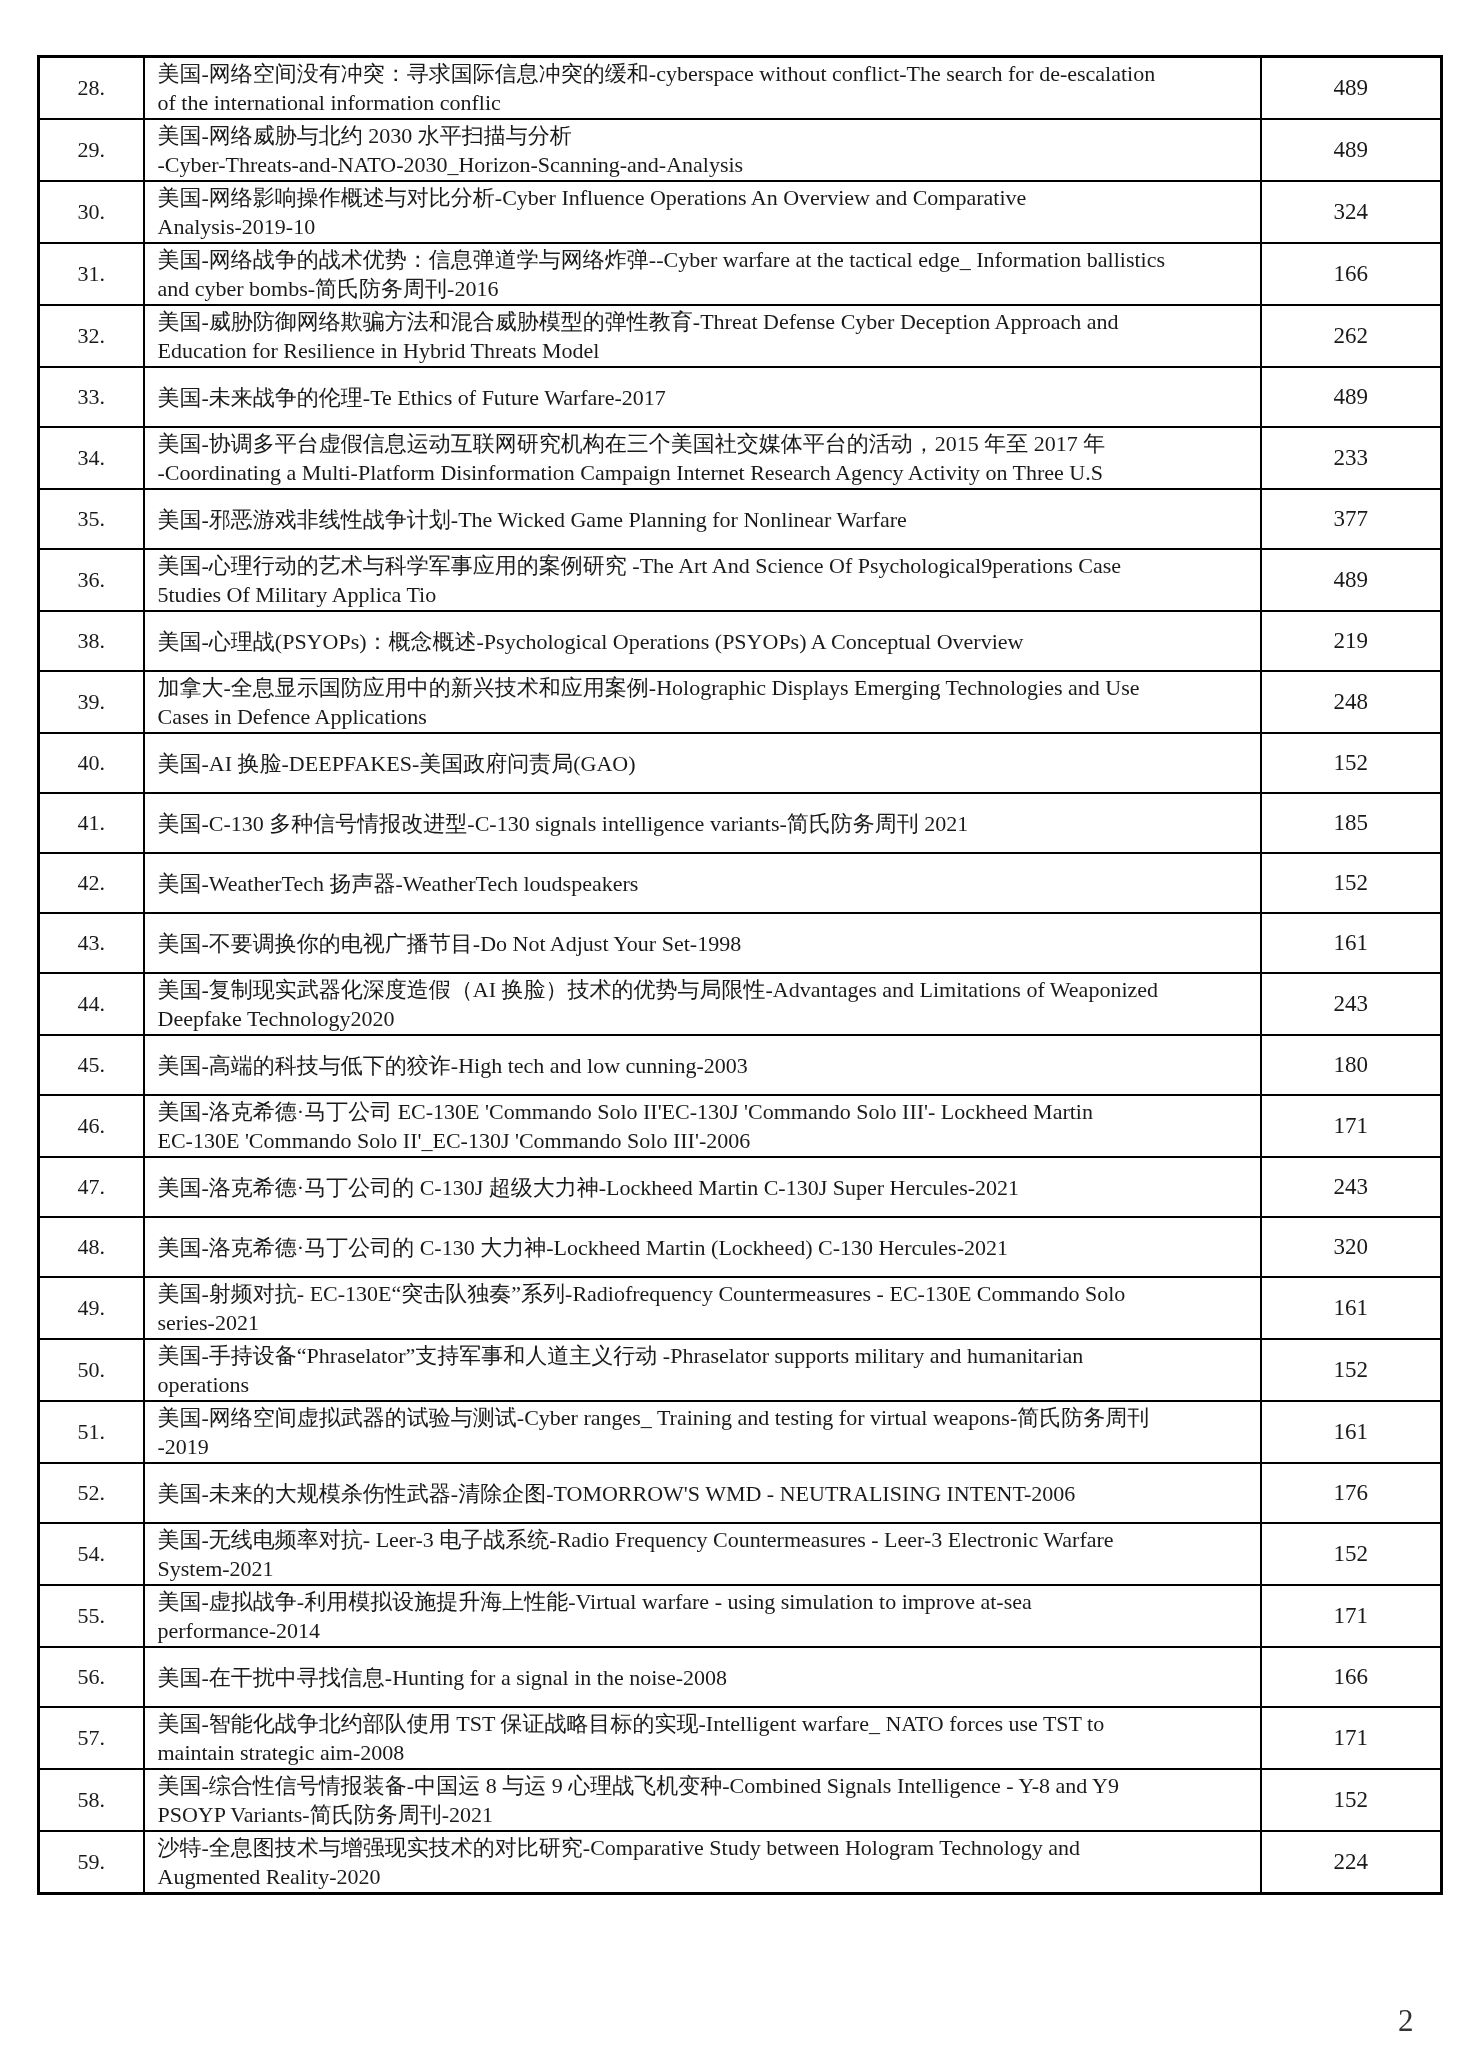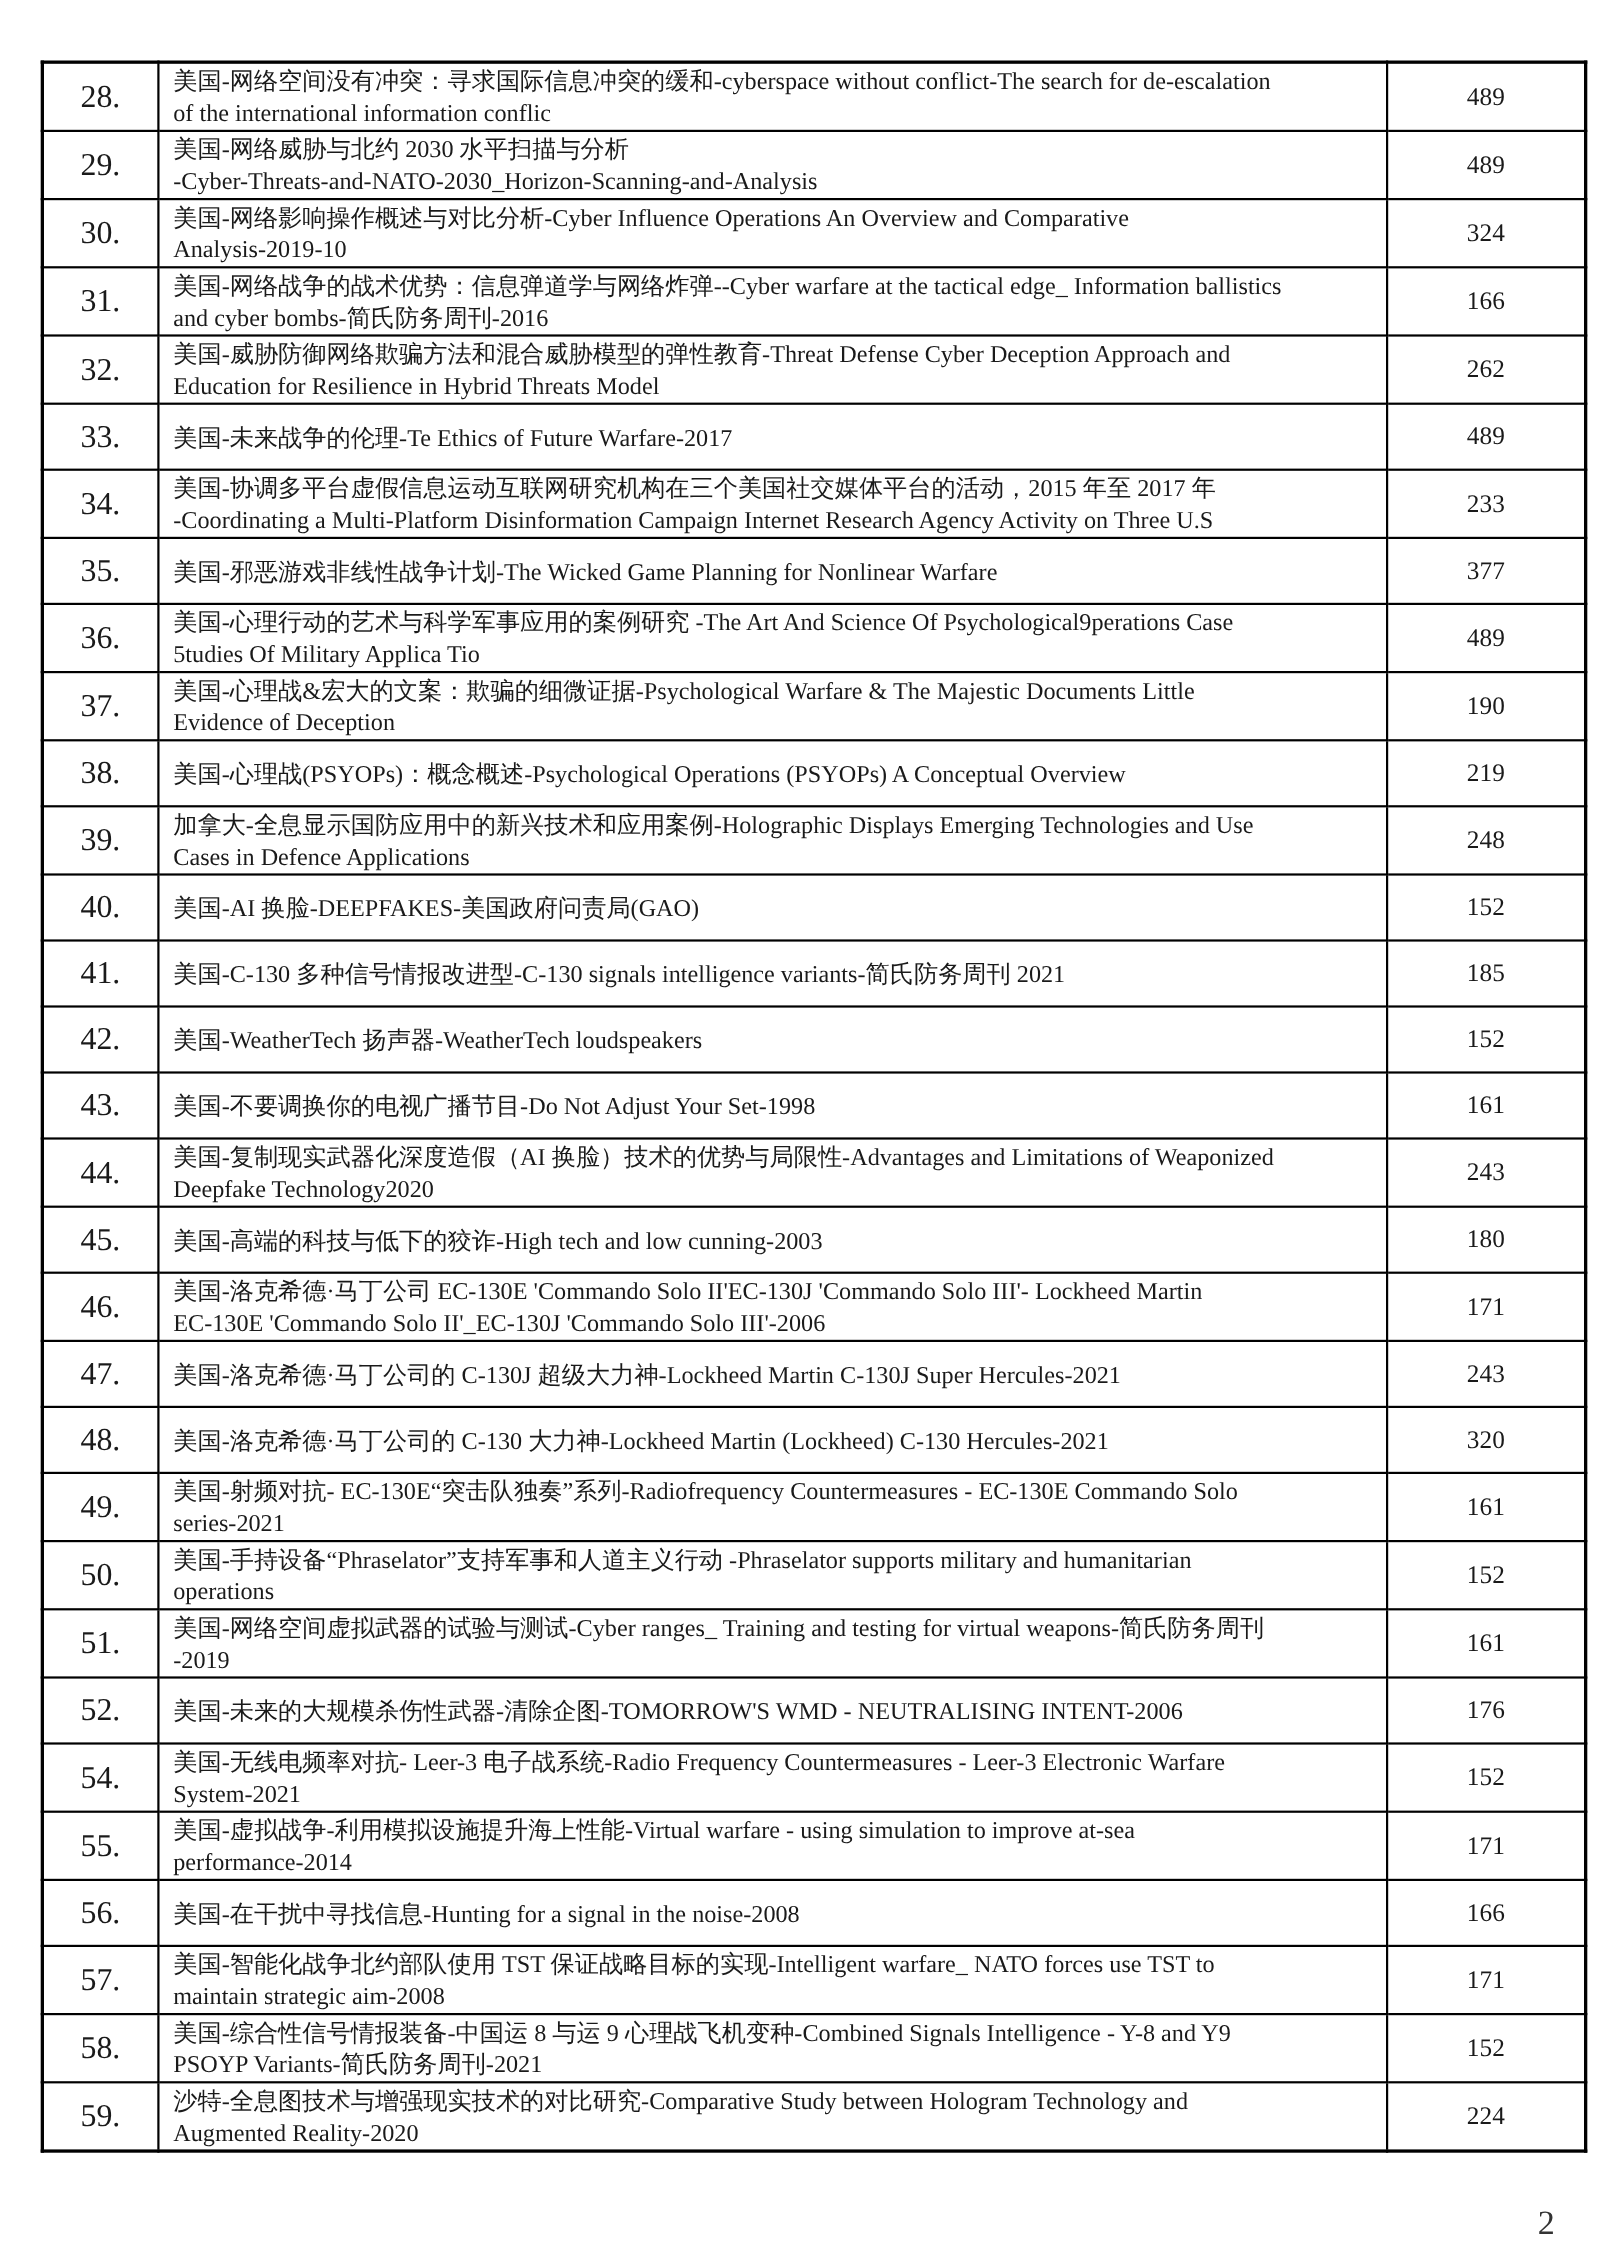--- a/index.html
+++ b/index.html
@@ -34,21 +34,21 @@
   table.doc-table td {
     border: 2px solid #000;
     vertical-align: middle;
     overflow: hidden;
   }
   tr.row-1line { height: 60px; }
   tr.row-2line { height: 60px; }
   td.col-index {
     width: 101px;
     text-align: center;
-    font-size: 29px;
+    font-size: 22px;
     color: #1a1a1a;
   }
   td.col-title {
     width: 1113px;
     padding: 1px 19px 1px 13px;
     font-size: 22px;
     line-height: 29px;
     white-space: pre-line;
     color: #1a1a1a;
   }
@@ -123,26 +123,20 @@
     <td class="col-index">35.</td>
     <td class="col-title">美国-邪恶游戏非线性战争计划-The Wicked Game Planning for Nonlinear Warfare</td>
     <td class="col-pages">377</td>
   </tr>
         <tr class="row-2line">
     <td class="col-index">36.</td>
     <td class="col-title">美国-心理行动的艺术与科学军事应用的案例研究 -The Art And Science Of Psychological9perations Case
 5tudies Of  Military  Applica Tio</td>
     <td class="col-pages">489</td>
   </tr>
-        <tr class="row-2line">
-    <td class="col-index">37.</td>
-    <td class="col-title">美国-心理战&amp;宏大的文案：欺骗的细微证据-Psychological Warfare &amp; The Majestic Documents Little
-Evidence of Deception</td>
-    <td class="col-pages">190</td>
-  </tr>
         <tr class="row-1line">
     <td class="col-index">38.</td>
     <td class="col-title">美国-心理战(PSYOPs)：概念概述-Psychological Operations (PSYOPs) A Conceptual Overview</td>
     <td class="col-pages">219</td>
   </tr>
         <tr class="row-2line">
     <td class="col-index">39.</td>
     <td class="col-title">加拿大-全息显示国防应用中的新兴技术和应用案例-Holographic Displays Emerging Technologies and Use
 Cases in Defence Applications</td>
     <td class="col-pages">248</td>

